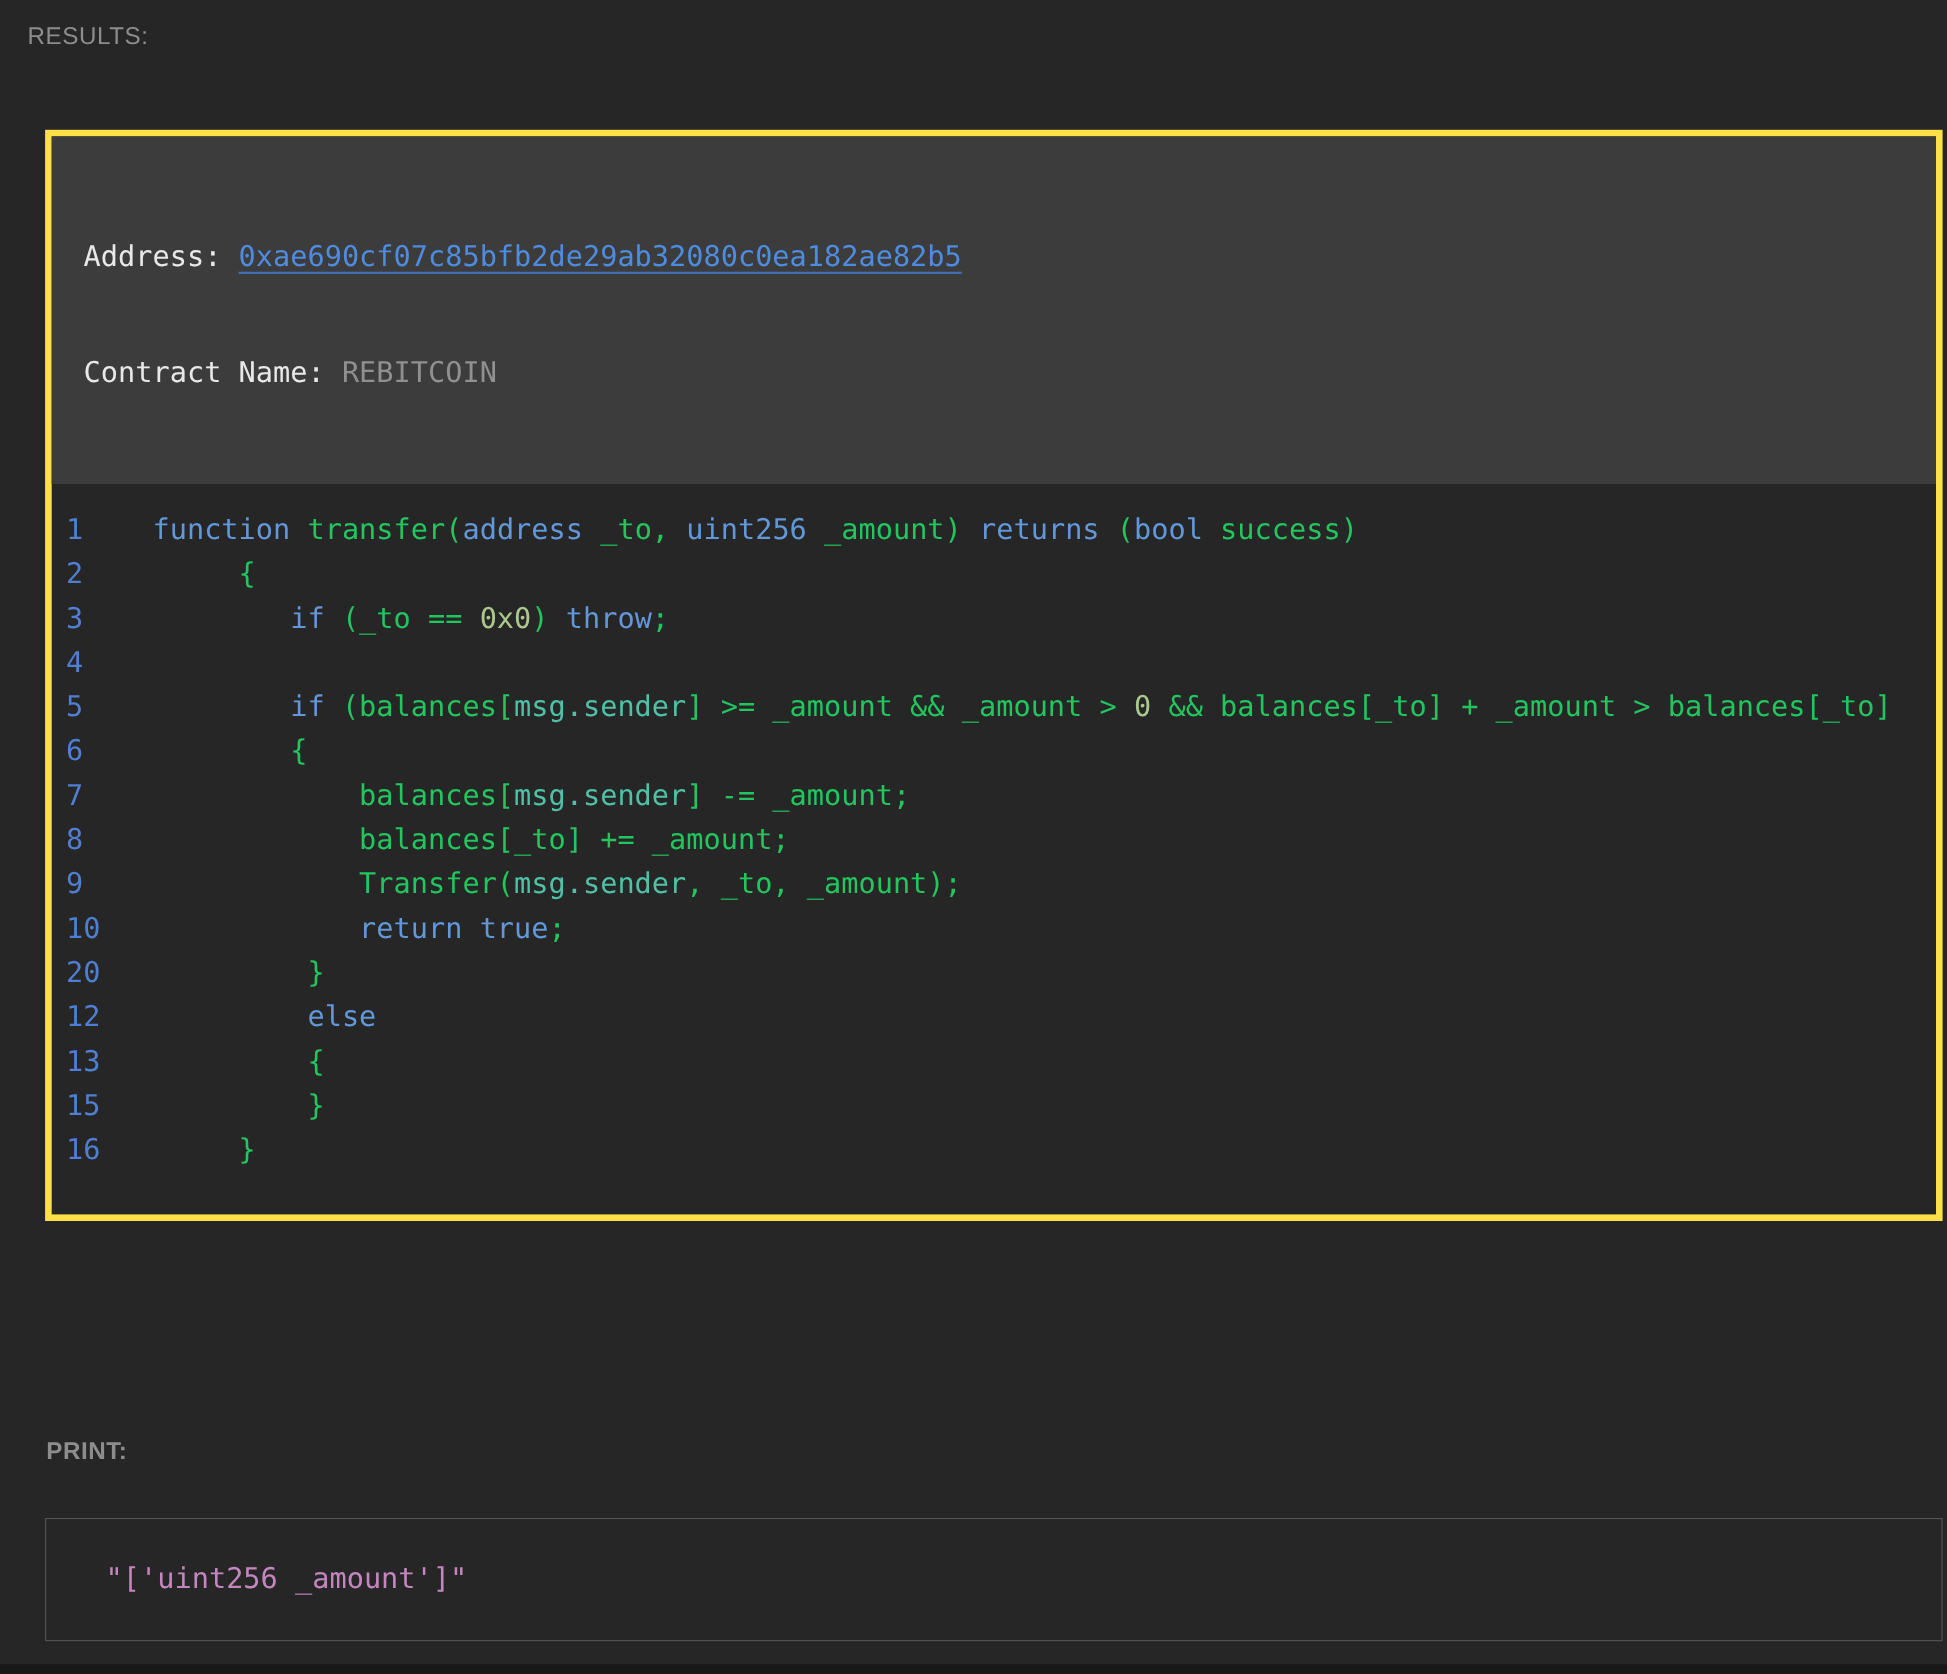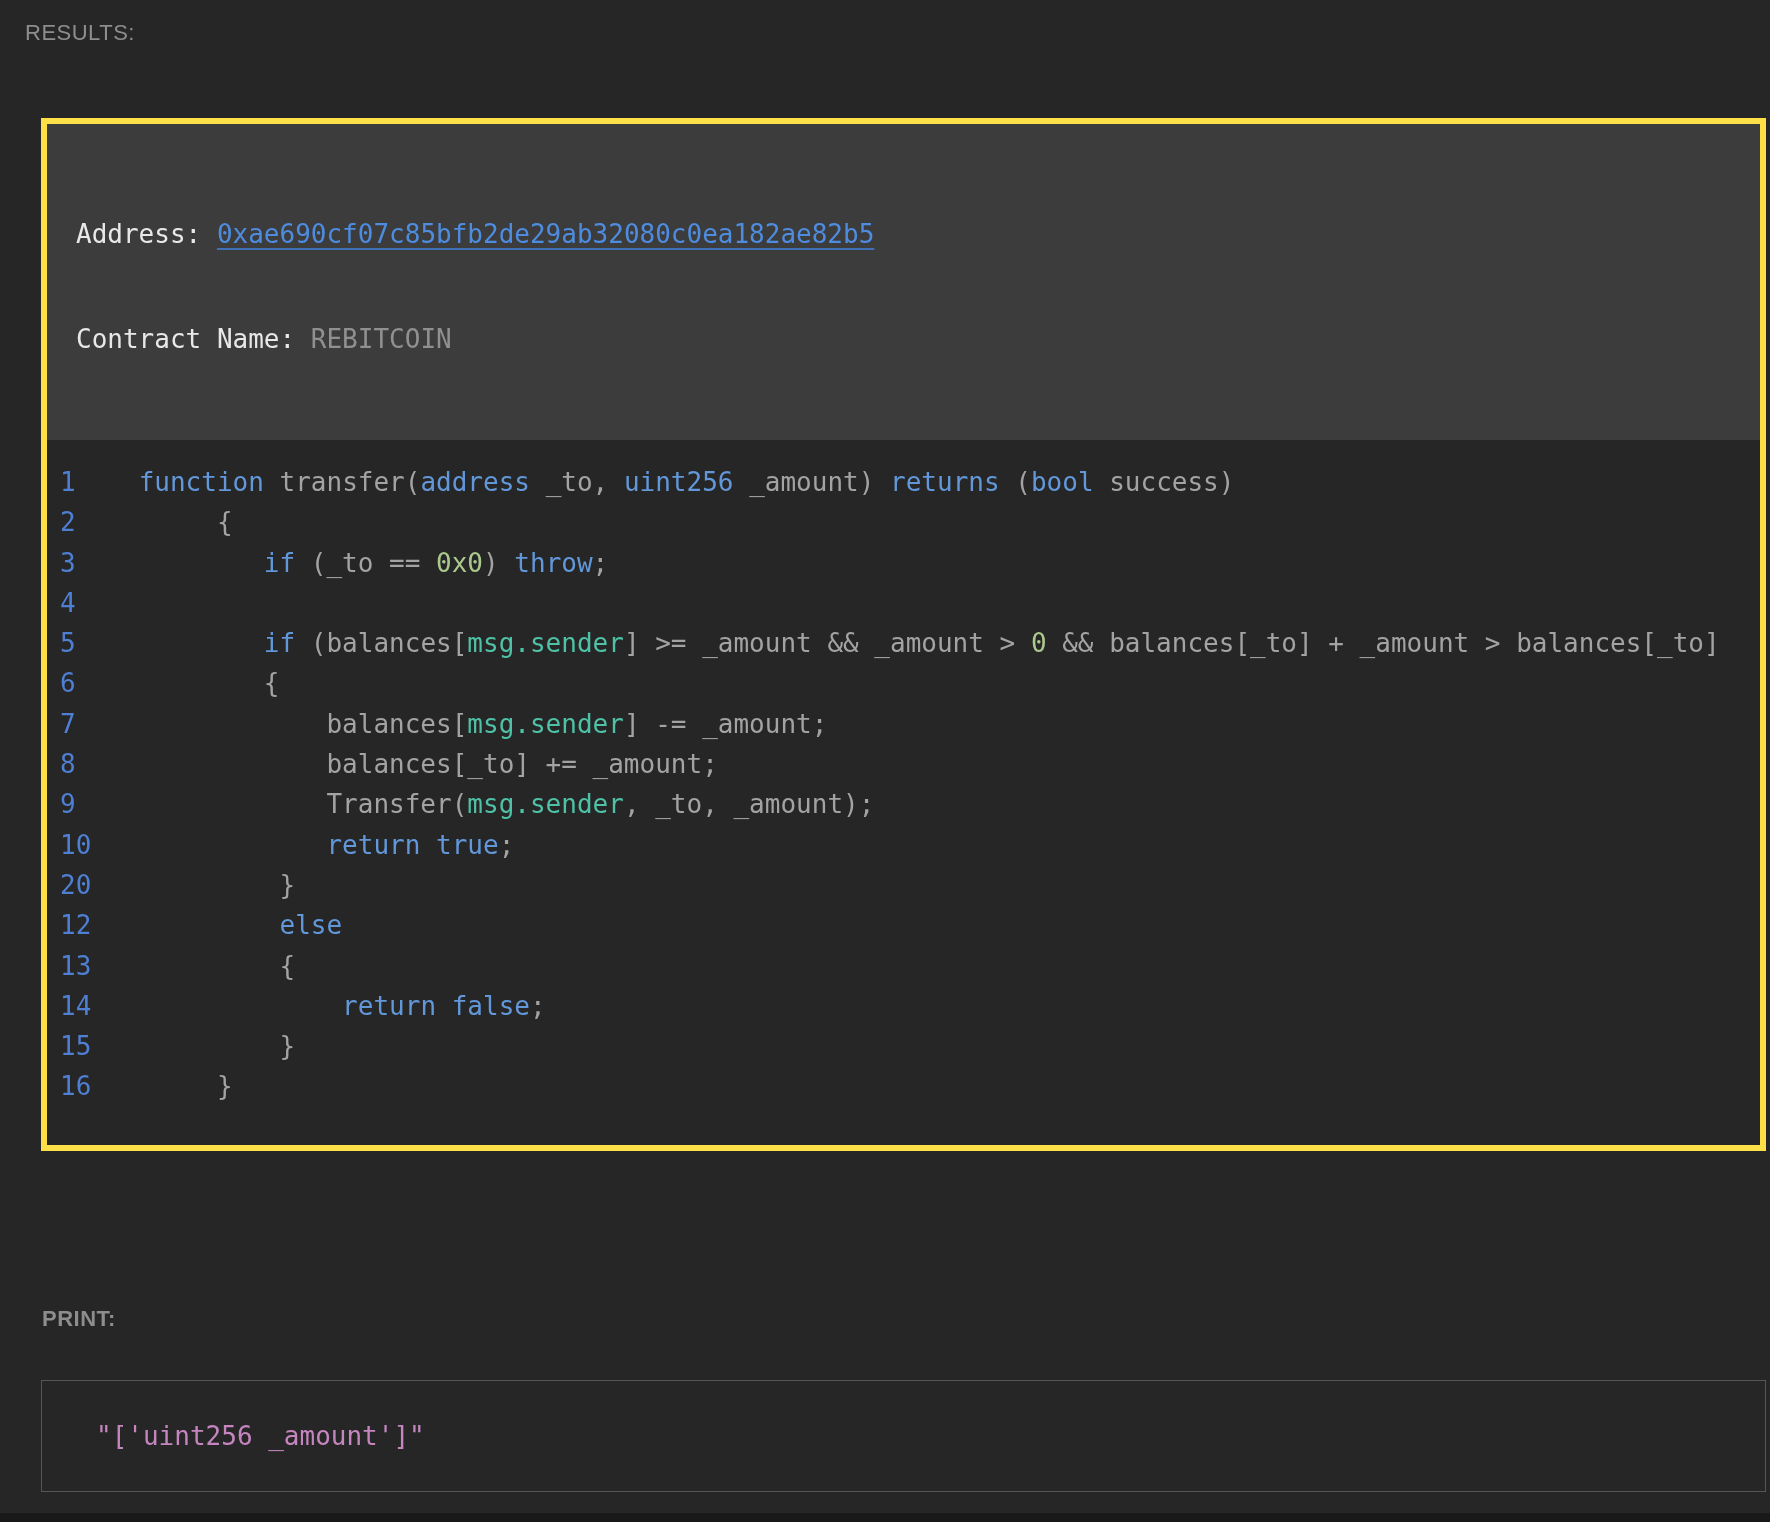--- a/index.html
+++ b/index.html
@@ -69,21 +69,21 @@
     position: absolute;
     left: 13px;
     top: 0;
     color: #4e7fd3;
   }
   .code-line .src {
     position: absolute;
     left: 29px;
     top: 0;
   }
-  .tok-p { color: #a3a3a3; }
+  .tok-p { color: #22c55e; }
   .tok-k { color: #6298da; }
   .tok-g { color: #abc98c; text-align: right; }
   .tok-t { color: #4fc1a6; }
 
   
   .print-box {
     position: absolute;
     left: 41px;
     top: 1380px;
     width: 1725px;
@@ -125,21 +125,20 @@
       <div class="code-line"><span class="ln">4</span><span class="src"></span></div>
       <div class="code-line"><span class="ln">5</span><span class="src"><span class="tok-p">            </span><span class="tok-k">if</span><span class="tok-p"> (balances[</span><span class="tok-t">msg.sender</span><span class="tok-p">] &gt;= _amount &amp;&amp; _amount &gt; </span><span class="tok-g">0</span><span class="tok-p"> &amp;&amp; balances[_to] + _amount &gt; balances[_to]</span></span></div>
       <div class="code-line"><span class="ln">6</span><span class="src"><span class="tok-p">            {</span></span></div>
       <div class="code-line"><span class="ln">7</span><span class="src"><span class="tok-p">                balances[</span><span class="tok-t">msg.sender</span><span class="tok-p">] -= _amount;</span></span></div>
       <div class="code-line"><span class="ln">8</span><span class="src"><span class="tok-p">                balances[_to] += _amount;</span></span></div>
       <div class="code-line"><span class="ln">9</span><span class="src"><span class="tok-p">                Transfer(</span><span class="tok-t">msg.sender</span><span class="tok-p">, _to, _amount);</span></span></div>
       <div class="code-line"><span class="ln">10</span><span class="src"><span class="tok-p">                </span><span class="tok-k">return</span><span class="tok-p"> </span><span class="tok-k">true</span><span class="tok-p">;</span></span></div>
       <div class="code-line"><span class="ln">20</span><span class="src"><span class="tok-p">             }</span></span></div>
       <div class="code-line"><span class="ln">12</span><span class="src"><span class="tok-p">             </span><span class="tok-k">else</span></span></div>
       <div class="code-line"><span class="ln">13</span><span class="src"><span class="tok-p">             {</span></span></div>
-      <div class="code-line"><span class="ln">14</span><span class="src"><span class="tok-p">                 </span><span class="tok-k">return</span><span class="tok-p"> </span><span class="tok-k">false</span><span class="tok-p">;</span></span></div>
       <div class="code-line"><span class="ln">15</span><span class="src"><span class="tok-p">             }</span></span></div>
       <div class="code-line"><span class="ln">16</span><span class="src"><span class="tok-p">         }</span></span></div>
     </div>
 </div>
 
 <div id="print-label" class="section-label">PRINT:</div>
 
 <div class="print-box">
   <span>"['uint256 _amount']"</span>
 </div>

